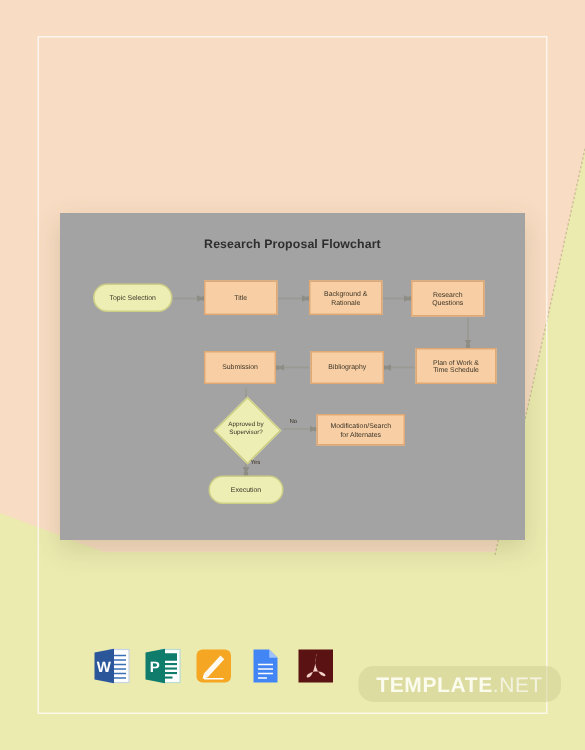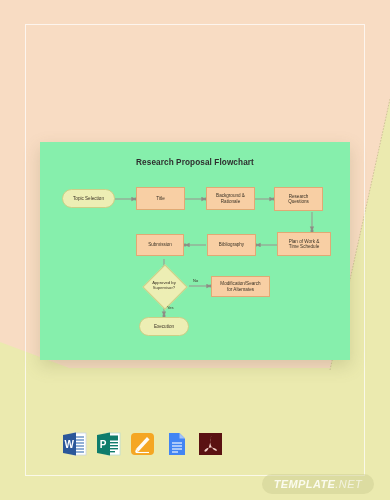--- a/index.html
+++ b/index.html
@@ -40,21 +40,21 @@
   }
   
   #inset-frame{
     position:absolute;left:25px;top:24px;right:25px;bottom:24px;
     border:1.5px solid rgba(255,255,255,0.72);
     pointer-events:none;
   }
   
   #card{
     position:absolute;left:40px;top:142px;width:310px;height:218px;
-    background:#86efac;
+    background:#a3a3a3;
     box-shadow:0 6px 16px rgba(110,110,60,0.22);
   }
   #chart-title{
     position:absolute;left:0;top:16px;width:310px;text-align:center;
     font-size:8.2px;font-weight:bold;color:#2e2e2e;letter-spacing:.1px;
   }
   
   #flow{position:absolute;left:0;top:0;width:310px;height:218px;}
   .node{
     position:absolute;box-sizing:border-box;
@@ -81,24 +81,24 @@
   .edge-label{
     position:absolute;font-size:4px;color:#3a3226;
   }
   
   #icon-row{
     position:absolute;left:62px;top:431px;display:flex;gap:9px;align-items:flex-start;
   }
   .app-icon{width:25px;height:26px;position:relative;display:block;}
   
   #watermark{
-    position:absolute;right:16px;top:474px;
+    position:absolute;right:16px;top:444px;
     background:rgba(208,208,150,0.55);
     border-radius:10px;padding:4px 12px;
-    font-size:11px;font-weight:bold;color:#fbfbee;letter-spacing:.4px;font-style:italic;
+    font-size:14px;font-weight:bold;color:#fbfbee;letter-spacing:.4px;
   }
   #watermark .dim{font-weight:normal;color:#f3f3df;}
 </style>
 </head>
 <body>
 
 <div id="bg-peach"></div>
 <div id="bg-green-main"></div>
 <div id="bg-green-left-wedge"></div>
 <div id="bg-green-left-tri"></div>

